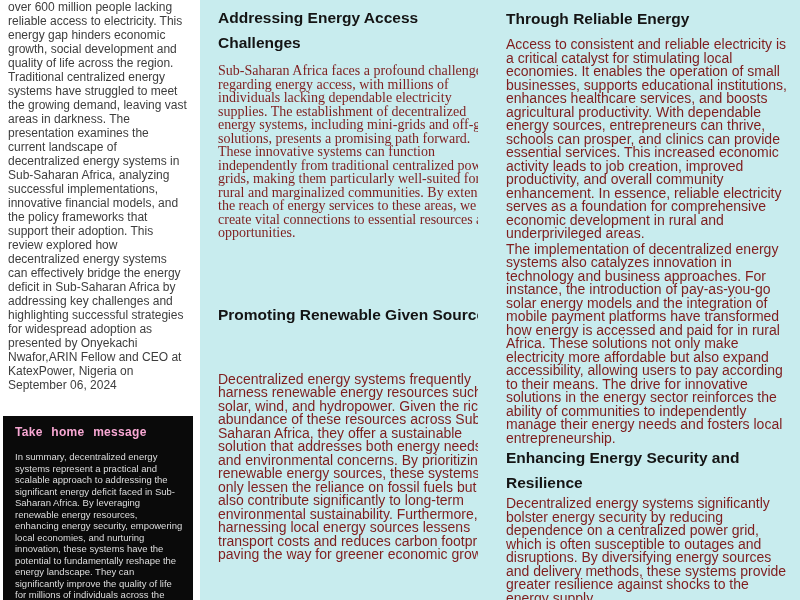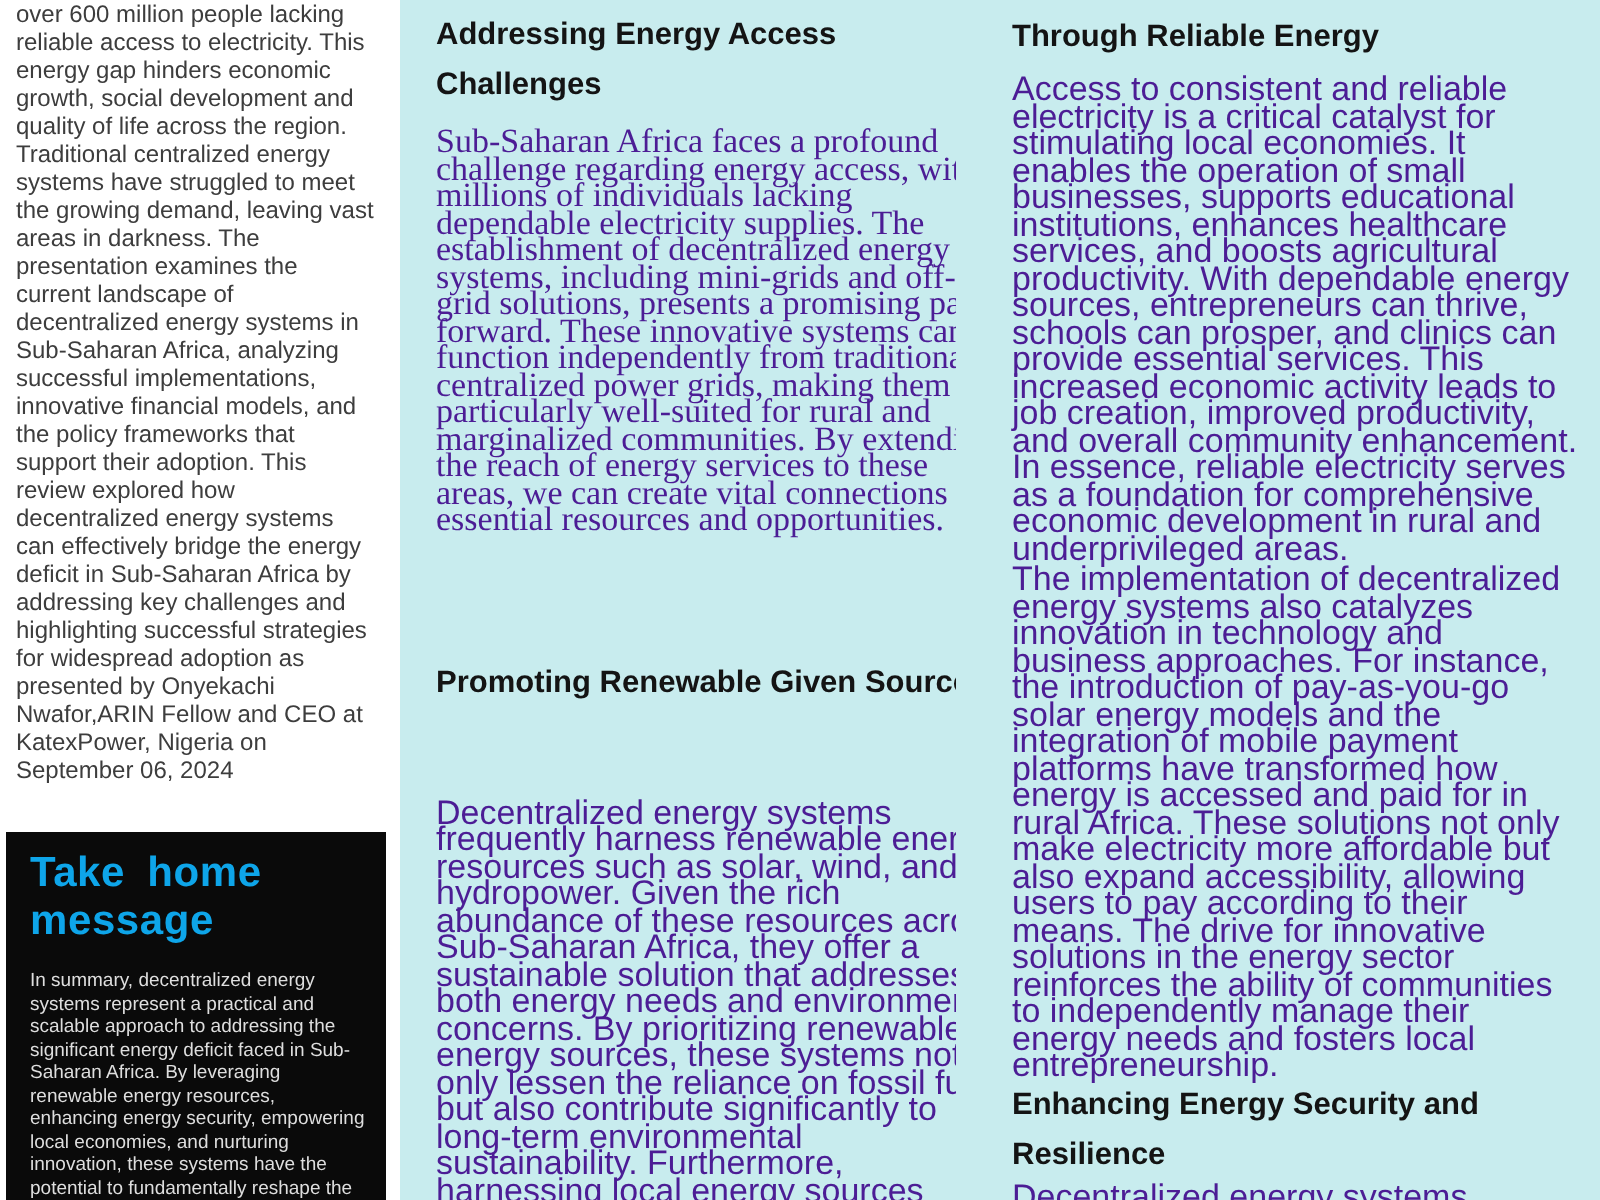--- a/index.html
+++ b/index.html
@@ -28,22 +28,22 @@
     color: #3d3d3d;
   }
   .takehome {
     position: absolute;
     left: 3px; top: 416px;
     width: 190px; height: 184px;
     background: #0a0a0a;
     padding: 9px 10px 0 12px;
   }
   .takehome-title {
-    color: #0ea5e9;
-    font-size: 21px;
+    color: #f9a8d4;
+    font-size: 12px;
     font-weight: bold;
     word-spacing: 5px;
     letter-spacing: 0.3px;
   }
   .takehome-body {
     margin-top: 12px;
     width: 168px;
     font-size: 9.5px;
     line-height: 11.5px;
     color: #dedede;
@@ -62,23 +62,23 @@
     left: 478px; width: 338px;
     padding: 0 25px 12px 28px;
   }
   .panel h2 {
     font-size: 15.5px;
     font-weight: bold;
     line-height: 25px;
     color: #141414;
   }
   .panel p {
-    font-size: 17px;
+    font-size: 14px;
     line-height: 13.5px;
-    color: #4c1d95;
+    color: #7f1d1d;
   }
   
   .mid-h1 { margin-top: 5px; }
   .mid-p1 { margin-top: 9px; font-family: Liberation Serif, serif; }
   .mid-h2 { margin-top: 62px; }
   .mid-p2 { margin-top: 46px; }
   
   .rt-h1 { margin-top: 6px; }
   .rt-p1 { margin-top: 7px; }
   .rt-h2 { margin-top: 24px; }

